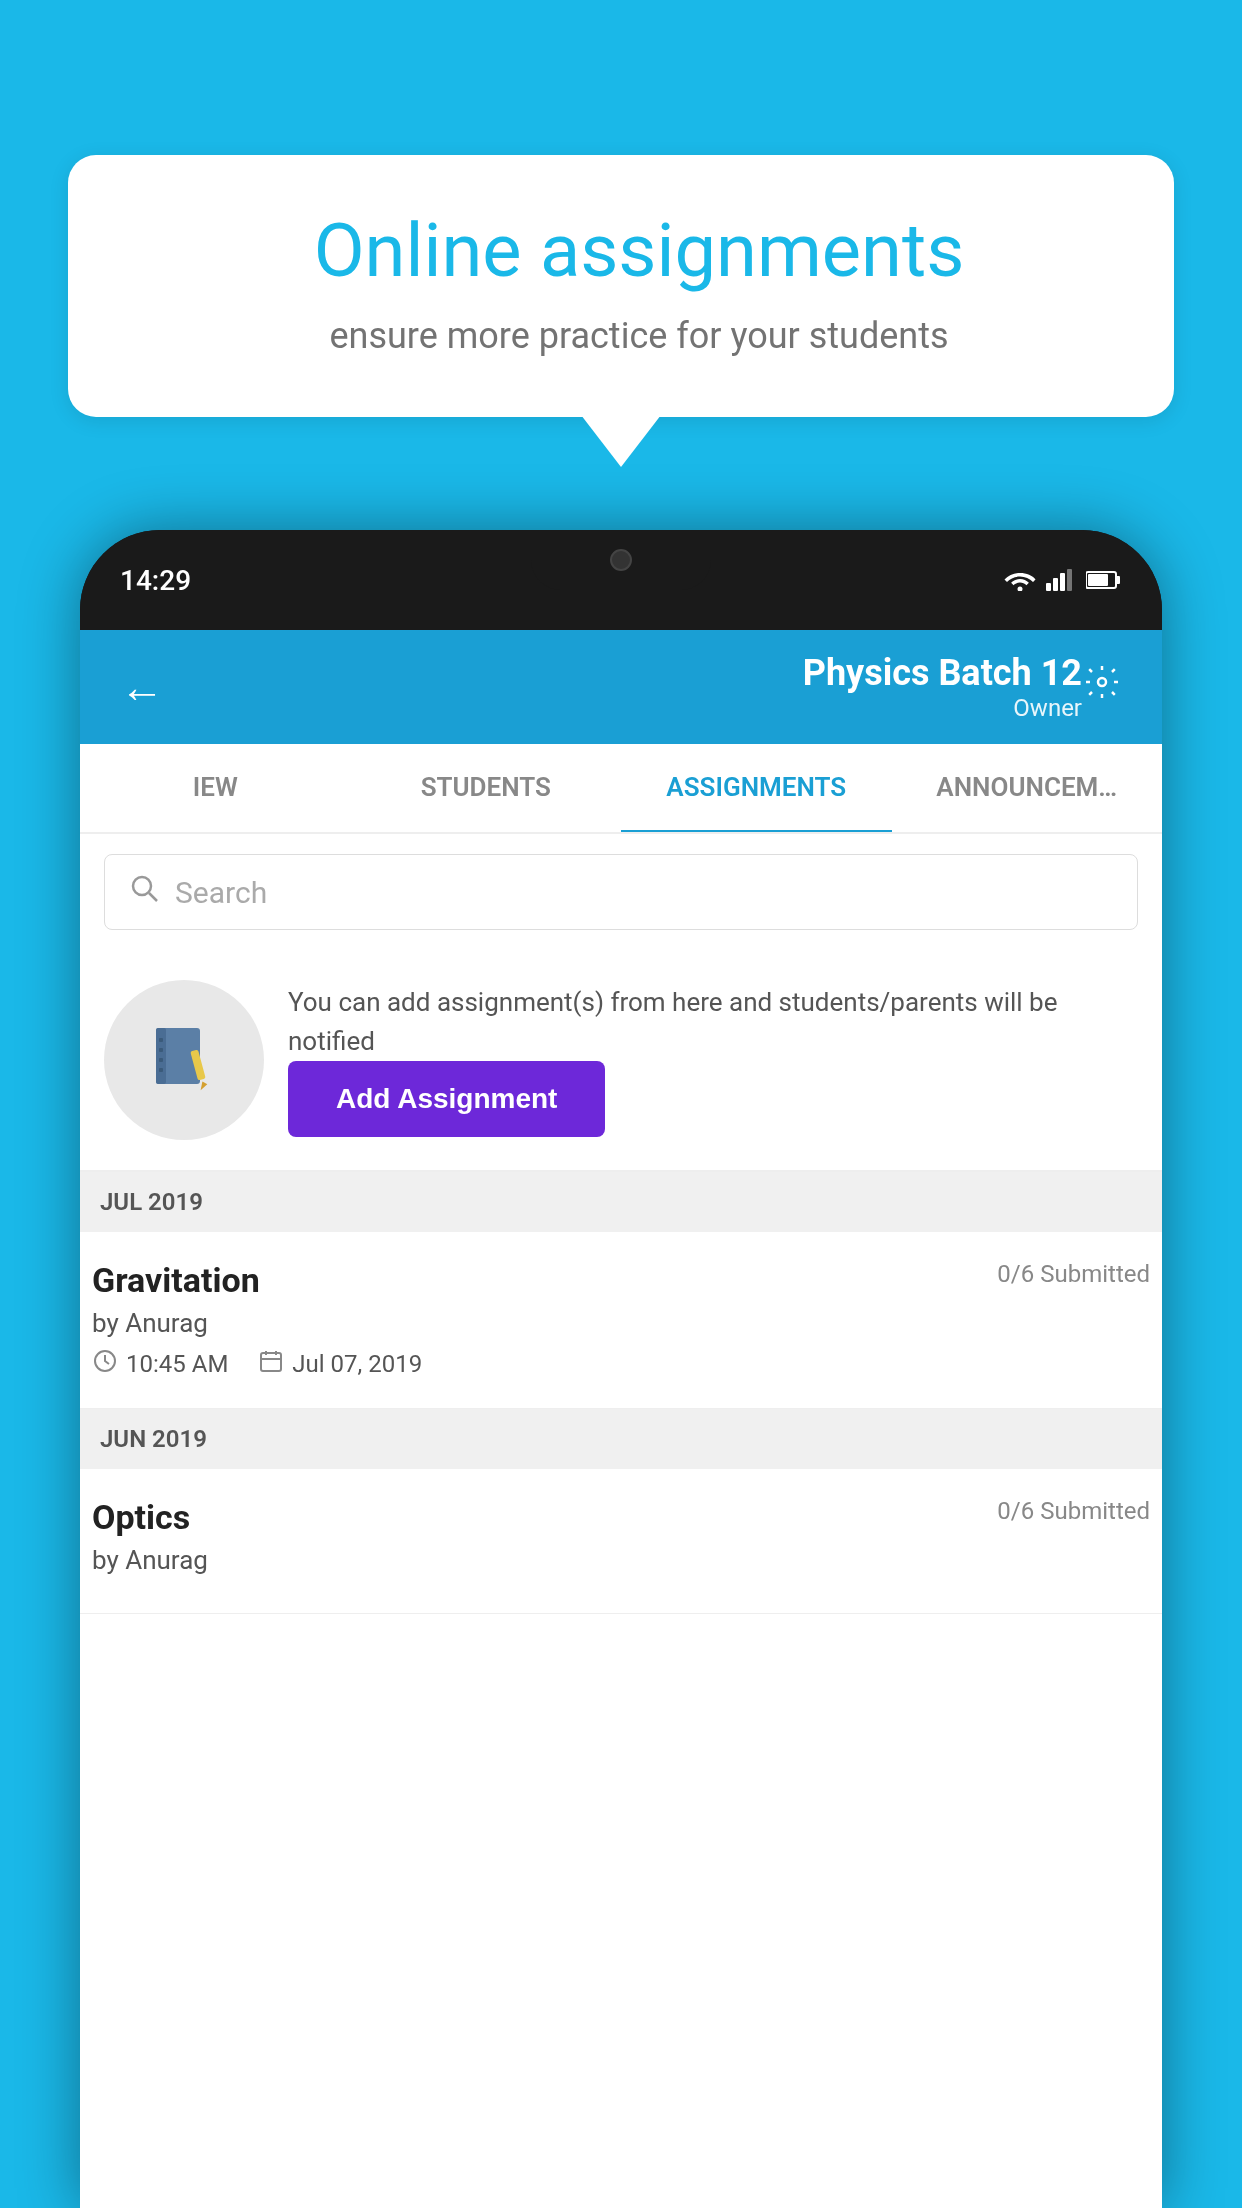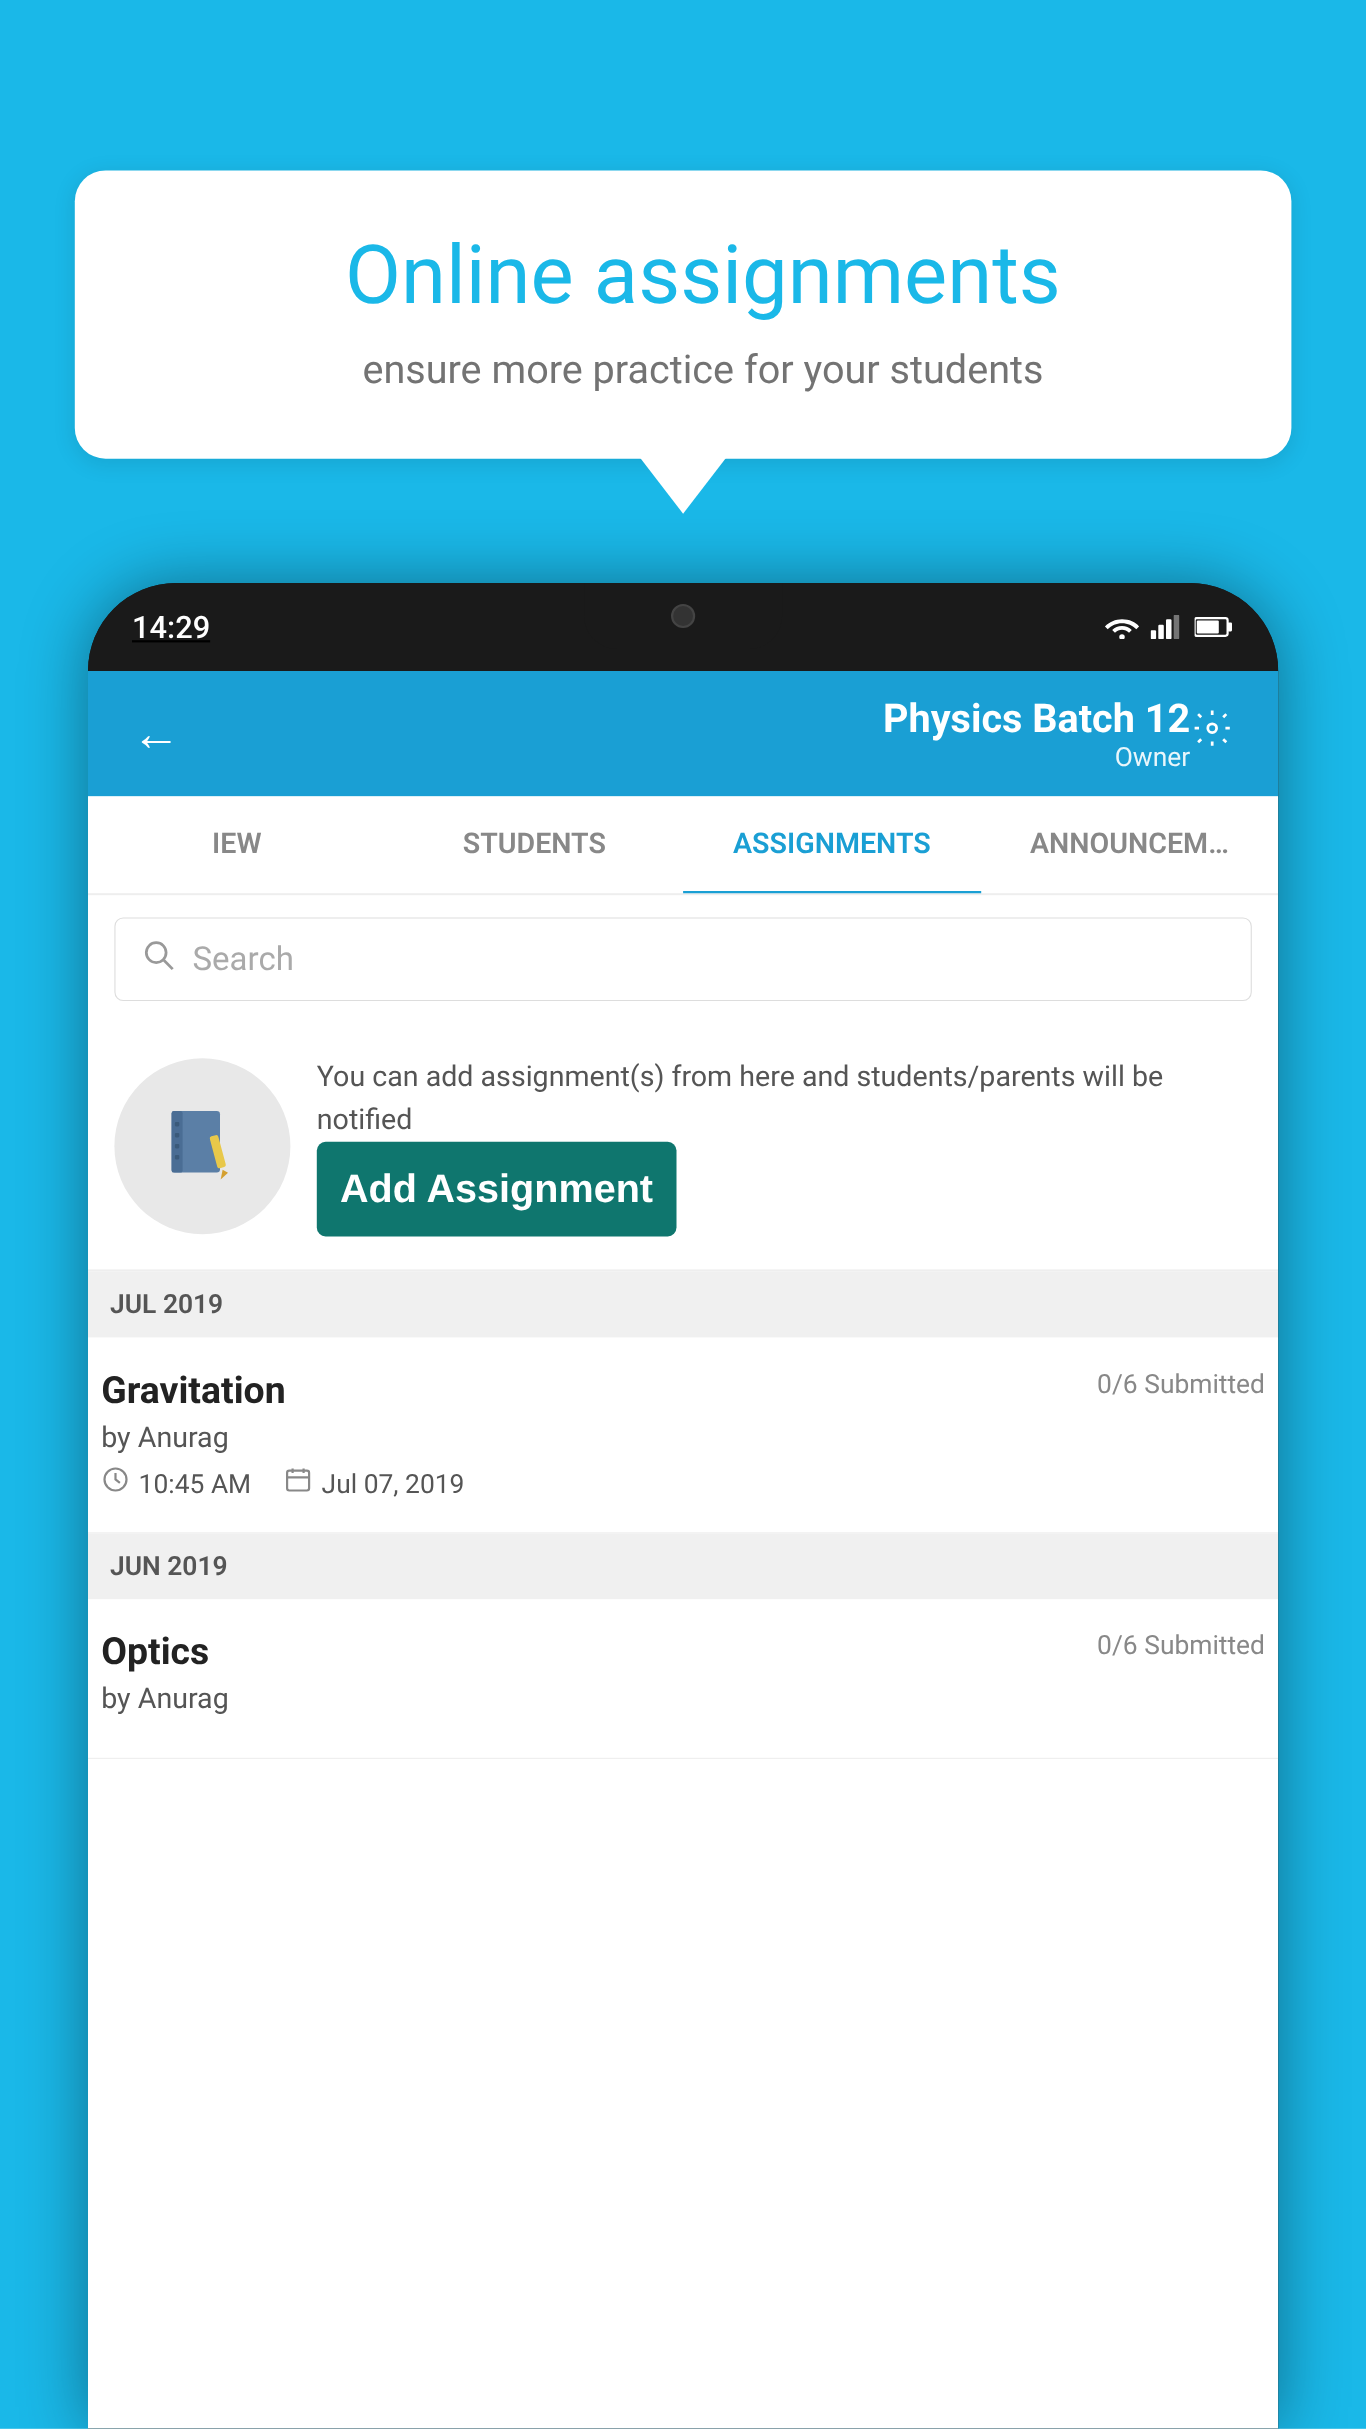--- a/index.html
+++ b/index.html
@@ -67,26 +67,25 @@
       bottom: 0;
       background: #1a1a1a;
       border-radius: 80px 80px 0 0;
       overflow: hidden;
       box-shadow: 0 0 60px rgba(0,0,0,0.4);
     }
 
     
     .phone-top-bar {
       background: #1a1a1a;
-      height: 80px;
+      height: 100px;
       position: relative;
       display: flex;
       align-items: center;
       padding: 0 40px;
-      text-decoration: underline;
     }
 
     .phone-status-time {
       color: white;
       font-size: 28px;
       font-weight: 500;
       flex: 1;
     }
 
     .phone-notch {
@@ -235,26 +234,26 @@
       flex: 1;
     }
 
     .promo-text {
       color: #555;
       font-size: 26px;
       line-height: 1.5;
     }
 
     .add-assignment-btn {
-      background: #0f766e;
+      background: #6d28d9;
       color: white;
       border: none;
       border-radius: 8px;
-      padding: 22px 21px;
-      font-size: 36px;
+      padding: 22px 48px;
+      font-size: 28px;
       font-weight: 600;
       cursor: pointer;
     }
 
     
     .section-header {
       background: #f0f0f0;
       padding: 16px 20px;
       font-size: 24px;
       font-weight: 600;

